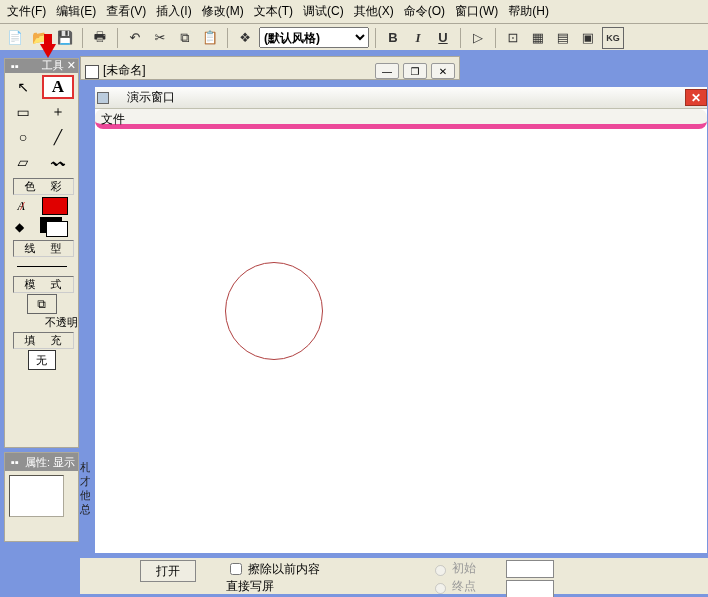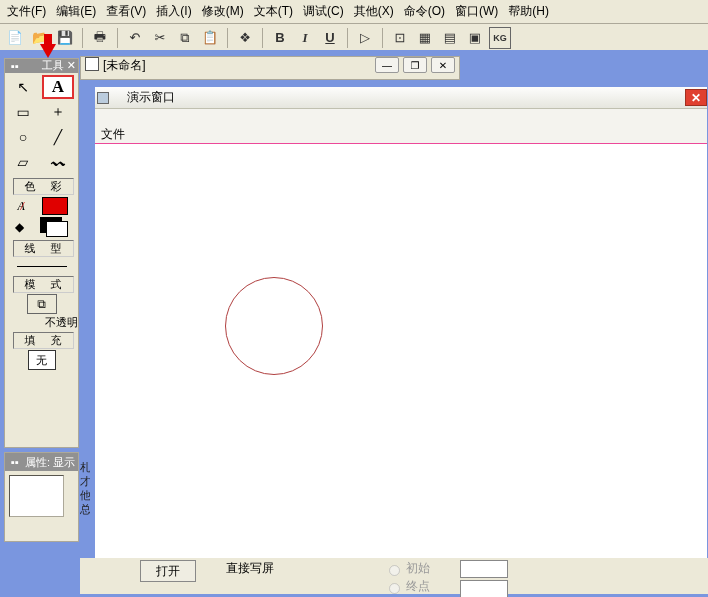--- a/index.html
+++ b/index.html
@@ -174,21 +174,21 @@
     background: #e00000;
   }
   .mdi {
     position: absolute;
     left: 80px; top: 56px;
     width: 380px;
     height: 24px;
     background: #ece9d8;
     border: 1px solid #aca899;
     display: flex;
-    align-items: flex-start;
+    align-items: flex-end;
   }
   .mdi .doc-icon {
     width: 14px; height: 14px;
     border: 1px solid #555;
     background: #fff;
     margin: 0 4px;
   }
   .mdi .doc-title { flex: 1; font-size: 12px; color: #000; }
   .mdi .wbtns { display:flex; gap: 4px; margin-right: 4px; }
   .wbtn {
@@ -228,24 +228,25 @@
     color: #fff;
     text-align: center;
     line-height: 16px;
     font-weight: bold;
     font-size: 12px;
     border: 1px solid #a03020;
     cursor:pointer;
   }
   .demo-menu {
     height: 20px;
-    padding: 17px 6px;
+    padding: 2px 6px;
     font-size: 12px;
-    border-bottom: 1px solid #ec4899;
+    border-bottom: 5px solid #ec4899;
     background: #f4f3ee;
+    border-radius: 8px;
   }
   .demo-canvas {
     position: relative;
     width: 100%;
     height: calc(100% - 42px);
     background: #fff;
   }
   .red-circle {
     position: absolute;
     left: 130px; top: 133px;
@@ -336,20 +337,23 @@
   <span class="tb-btn">💾</span>
   <span class="tb-sep"></span>
   <span class="tb-btn">🖶</span>
   <span class="tb-sep"></span>
   <span class="tb-btn">↶</span>
   <span class="tb-btn">✂</span>
   <span class="tb-btn">⧉</span>
   <span class="tb-btn">📋</span>
   <span class="tb-sep"></span>
   <span class="tb-btn">❖</span>
+  <select class="style-sel">
+    <option>(默认风格)</option>
+  </select>
   <span class="tb-sep"></span>
   <span class="tb-btn bold">B</span>
   <span class="tb-btn italic">I</span>
   <span class="tb-btn under">U</span>
   <span class="tb-sep"></span>
   <span class="tb-btn">▷</span>
   <span class="tb-sep"></span>
   <span class="tb-btn">⊡</span>
   <span class="tb-btn">▦</span>
   <span class="tb-btn">▤</span>
@@ -435,20 +439,24 @@
   </div>
   <div class="demo-canvas">
     <div class="red-circle"></div>
   </div>
 </div>
 
 <div class="bottom-strip">
   <div class="file-btn">打开</div>
   <div class="check-stack">
     <label>
+        <input type="checkbox" class="small-chk" style="">
+        <span>擦除以前内容</span>
+      </label>
+    <label>
         <span>直接写屏</span>
       </label>
   </div>
   <div class="radio-stack" style="margin-left:80px;">
     <label>
         <input type="radio" class="small-rad" disabled="" style="">
         <span>初始</span>
       </label>
     <label>
         <input type="radio" class="small-rad" disabled="" style="">

